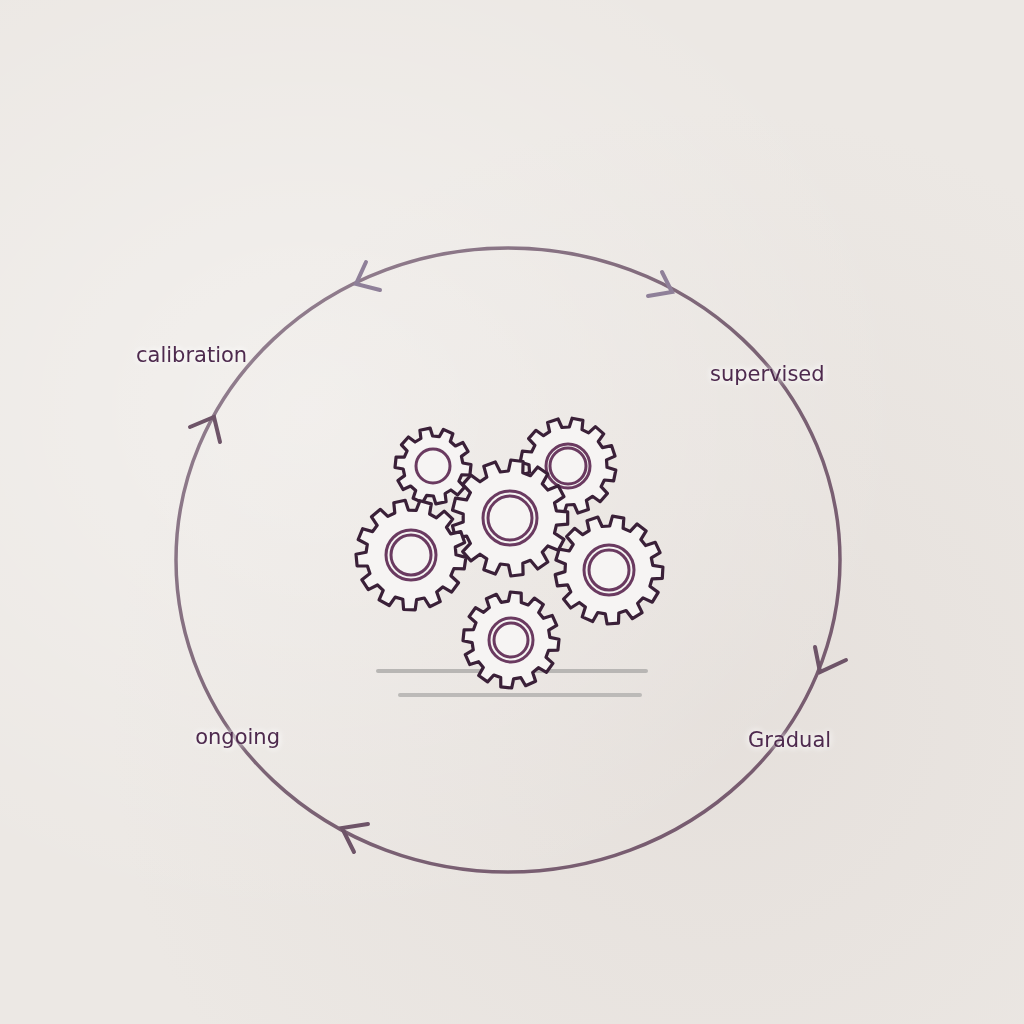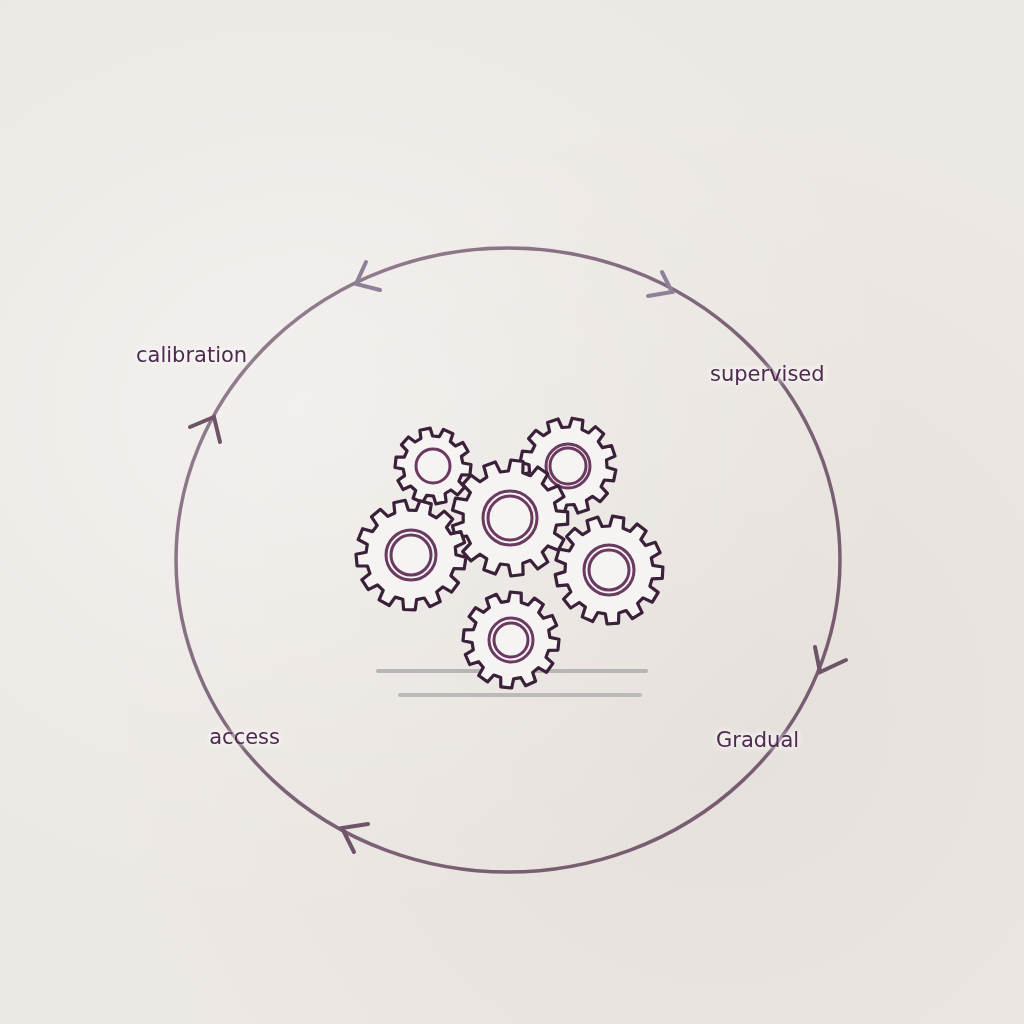--- a/index.html
+++ b/index.html
@@ -69,16 +69,16 @@
       <circle cx="609" cy="570" r="25" fill="none" stroke="#6a3a60" stroke-width="3"></circle>
       <circle cx="609" cy="570" r="20" fill="none" stroke="#6a3a60" stroke-width="3"></circle>
       <path d="M549.9 637.4 L559.0 639.3 L557.9 650.2 L548.6 650.3 L546.0 657.2 L546.0 657.2 L552.9 663.4 L546.5 672.3 L538.4 667.7 L532.7 672.4 L532.7 672.4 L535.6 681.2 L525.6 685.7 L520.9 677.7 L513.6 678.9 L513.6 678.9 L511.7 688.0 L500.8 686.9 L500.7 677.6 L493.8 675.0 L493.8 675.0 L487.6 681.9 L478.7 675.5 L483.3 667.4 L478.6 661.7 L478.6 661.7 L469.8 664.6 L465.3 654.6 L473.3 649.9 L472.1 642.6 L472.1 642.6 L463.0 640.7 L464.1 629.8 L473.4 629.7 L476.0 622.8 L476.0 622.8 L469.1 616.6 L475.5 607.7 L483.6 612.3 L489.3 607.6 L489.3 607.6 L486.4 598.8 L496.4 594.3 L501.1 602.3 L508.4 601.1 L508.4 601.1 L510.3 592.0 L521.2 593.1 L521.3 602.4 L528.2 605.0 L528.2 605.0 L534.4 598.1 L543.3 604.5 L538.7 612.6 L543.4 618.3 L543.4 618.3 L552.2 615.4 L556.7 625.4 L548.7 630.1 L549.9 637.4 Z" fill="#f6f4f3" stroke="#3a2038" stroke-width="3.2" stroke-linejoin="round"></path>
       <circle cx="511" cy="640" r="22" fill="none" stroke="#6a3a60" stroke-width="3"></circle>
       <circle cx="511" cy="640" r="17" fill="none" stroke="#6a3a60" stroke-width="3"></circle>
     </g>
 </svg>
 
 <div class="label" style="left:136px; top:338px;">calibration</div>
 <div class="label" style="left:710px; top:357px;">supervised</div>
-<div class="label" style="left:716px; top:723px;">Gradual</div>
+<div class="label" style="left:748px; top:723px;">Gradual</div>
 <div class="label" style="left:150px; top:720px; width:130px;">
-  <div>access</div>
+  <div>ongoing</div>
 </div>
 
 </body></html>

